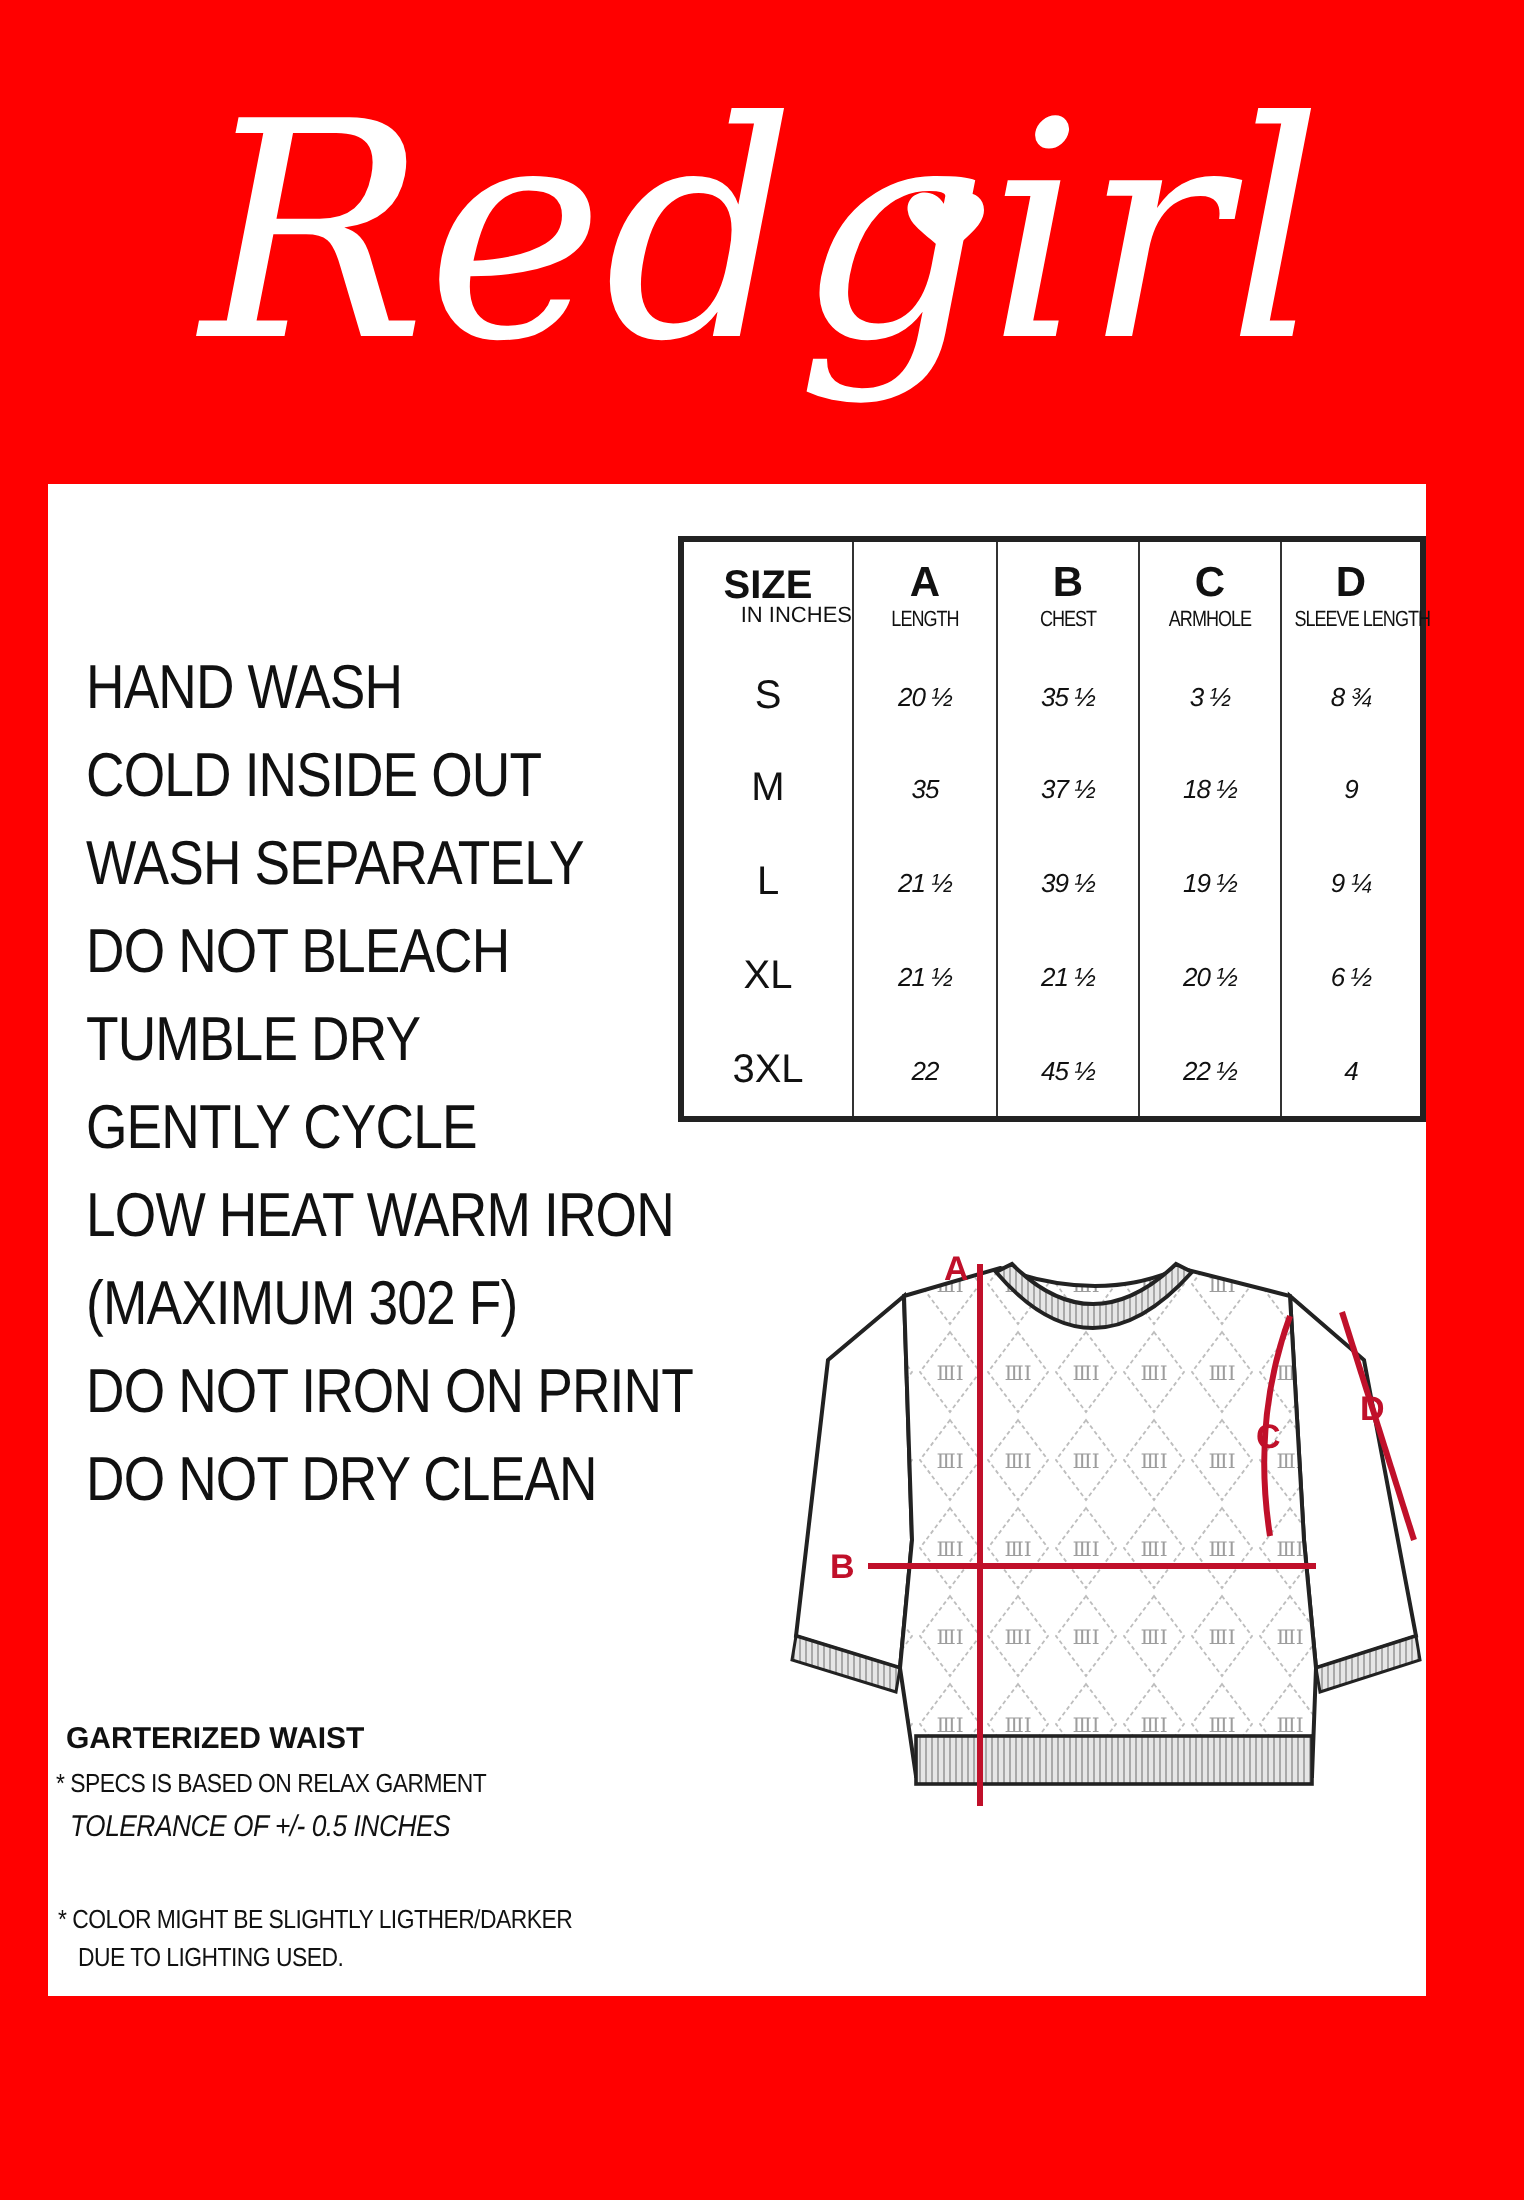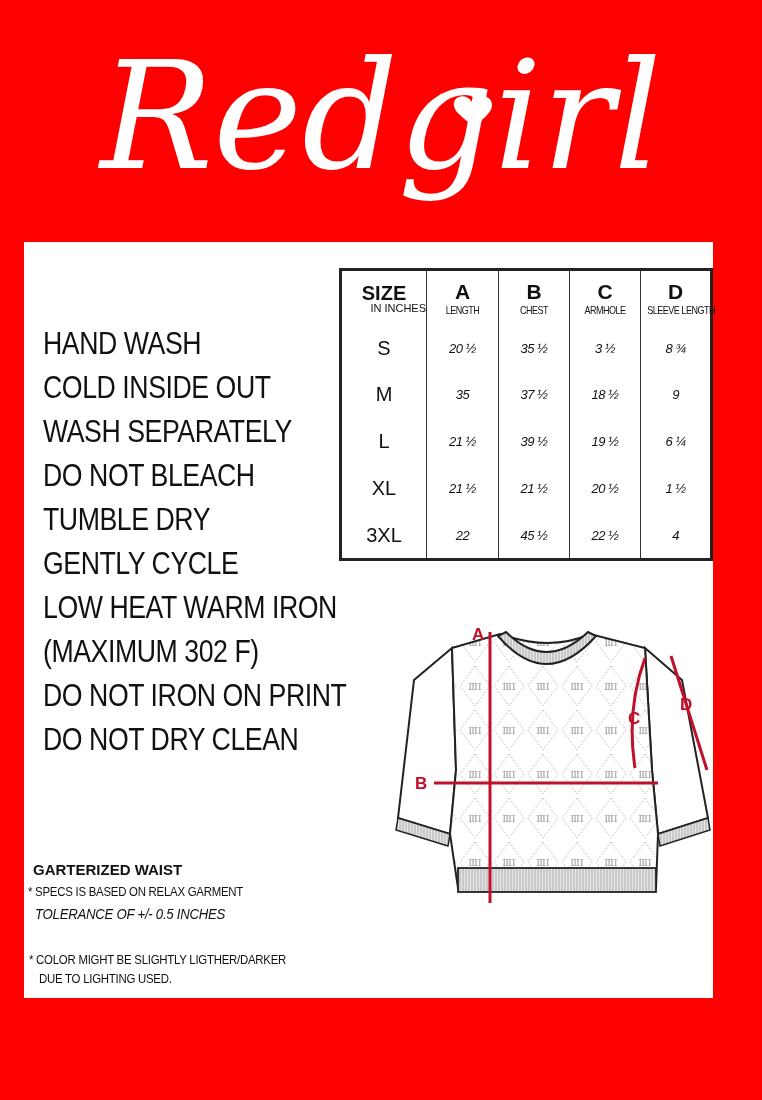--- a/index.html
+++ b/index.html
@@ -110,28 +110,28 @@
       <td class="size-val">35</td>
       <td class="size-val">37 ½</td>
       <td class="size-val">18 ½</td>
       <td class="size-val">9</td>
     </tr>
     <tr class="body-row">
       <td class="size-label">L</td>
       <td class="size-val">21 ½</td>
       <td class="size-val">39 ½</td>
       <td class="size-val">19 ½</td>
-      <td class="size-val">6 ¼</td>
+      <td class="size-val">9 ¼</td>
     </tr>
     <tr class="body-row">
       <td class="size-label">XL</td>
       <td class="size-val">21 ½</td>
       <td class="size-val">21 ½</td>
       <td class="size-val">20 ½</td>
-      <td class="size-val">1 ½</td>
+      <td class="size-val">6 ½</td>
     </tr>
     <tr class="body-row">
       <td class="size-label">3XL</td>
       <td class="size-val">22</td>
       <td class="size-val">45 ½</td>
       <td class="size-val">22 ½</td>
       <td class="size-val">4</td>
     </tr>
   </tbody>
     </table>

